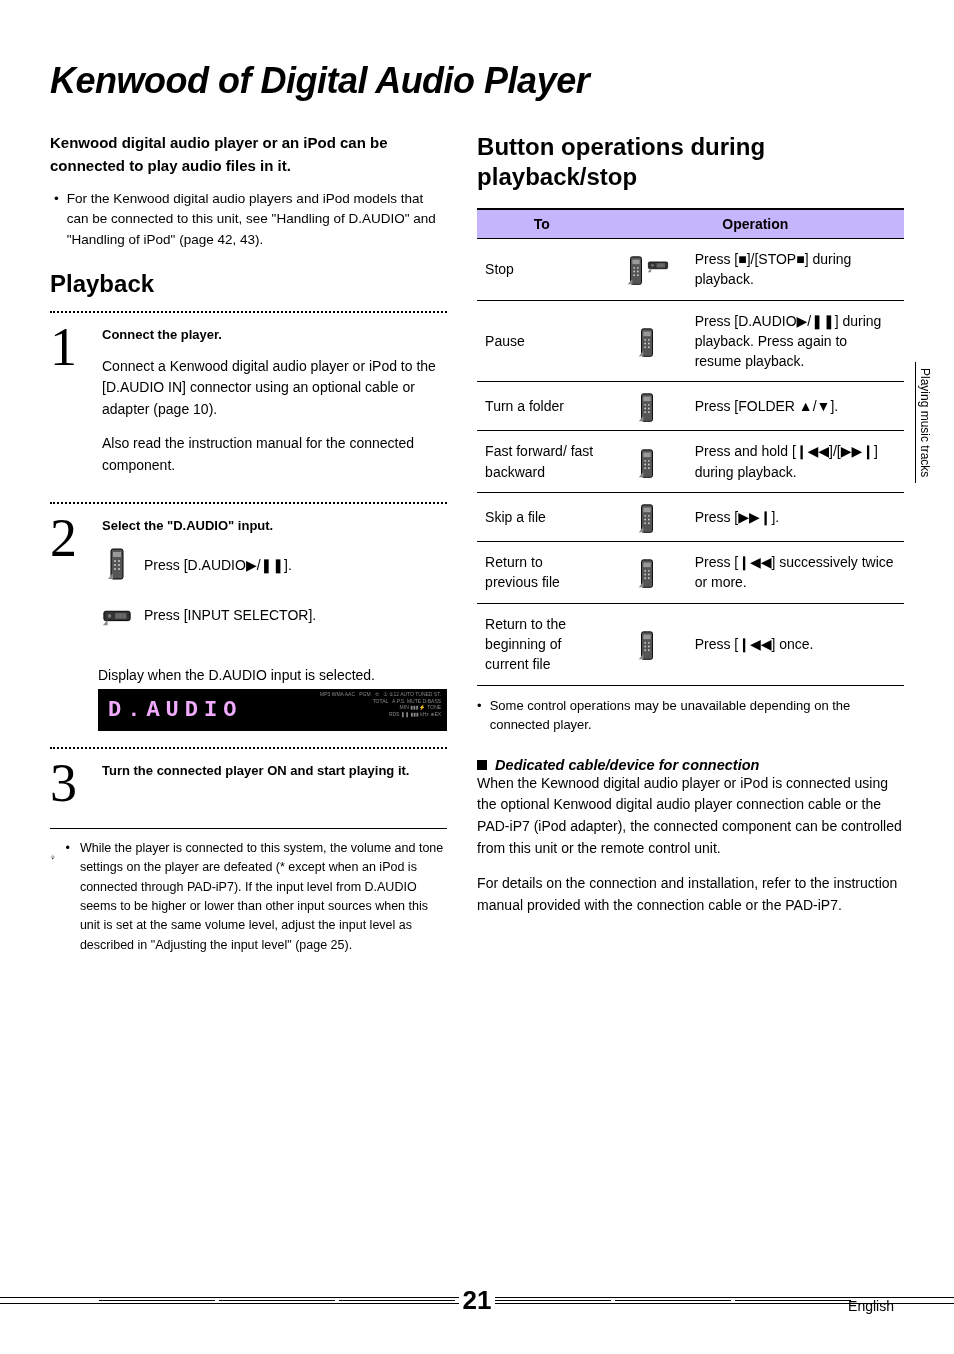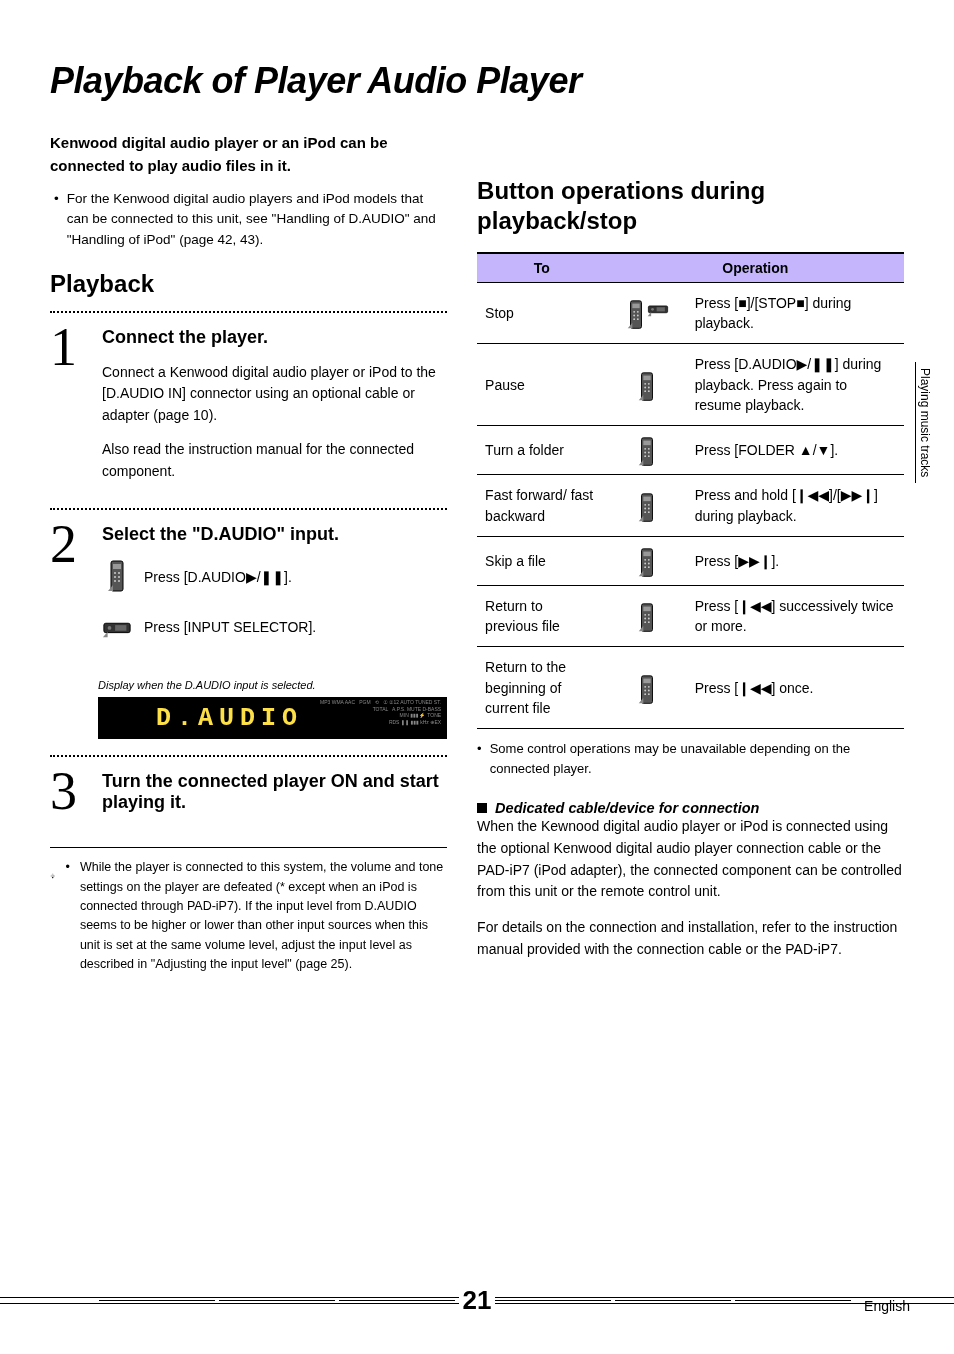--- a/index.html
+++ b/index.html
@@ -16,21 +16,20 @@
     font-size: 36px;
     font-weight: bold;
     font-style: italic;
     margin-bottom: 30px;
     letter-spacing: -0.5px;
   }
   .columns {
     display: flex;
     gap: 30px;
     position: relative;
-    align-items: flex-end;
   }
   .col-left { width: 400px; }
   .col-right { width: 430px; }
   .intro-bold {
     font-weight: bold;
     font-size: 15px;
     line-height: 1.5;
     margin-bottom: 12px;
   }
   .bullet-row {
@@ -61,60 +60,59 @@
   .step-num {
     font-size: 54px;
     font-weight: 300;
     line-height: 0.9;
     width: 40px;
     flex-shrink: 0;
     font-family: Georgia, serif;
   }
   .step-body { flex: 1; padding-top: 4px; }
   .step-title {
-    font-size: 18px;
+    font-size: 13px;
     font-weight: bold;
     margin-bottom: 14px;
   }
   .step-text {
     font-size: 14px;
     line-height: 1.55;
     margin-bottom: 12px;
   }
   .icon-line {
     display: flex;
     align-items: center;
     gap: 12px;
     margin-bottom: 14px;
     font-size: 14px;
   }
   .icon-remote, .icon-unit, .icon-bulb {
     width: 30px; height: 36px;
     display: flex; align-items: center; justify-content: center;
   }
   .icon-remote svg, .icon-unit svg, .icon-bulb svg { width: 100%; height: 100%; }
-  .display-caption { font-size: 11px; margin: 20px 0 6px 48px; font-style: italic; }
+  .display-caption { font-size: 14px; margin: 20px 0 6px 48px; }
   .display-panel {
     background: #000;
     color: #ddd;
     height: 42px;
     margin-left: 48px;
     margin-bottom: 16px;
     display: flex;
     align-items: center;
     padding: 0 10px;
     position: relative;
   }
   .display-text {
     font-family: "Courier New", monospace;
-    font-size: 25px;
+    font-size: 22px;
     letter-spacing: 6px;
     font-weight: bold;
-    color: #fde047;
-    margin-left: 48px;
+    color: #f0abfc;
   }
   .display-icons {
     position: absolute; right: 6px; top: 2px;
     font-size: 5px; color: #888; line-height: 1.3;
     text-align: right;
   }
   .tip-row {
     display: flex;
     gap: 10px;
     border-top: 1px solid #000;
@@ -198,21 +196,21 @@
   .footer-rule-group.left .seg-row { justify-content: flex-end; }
   .seg-row { display: flex; gap: 0; }
   .seg { height: 1px; background: #000; }
   .seg.long { width: 100%; }
   .seg.short { width: 120px; border-right: 4px solid #fff; }
   .page-num {
     font-size: 26px; font-weight: bold;
   }
   .footer-lang {
     position: absolute;
-    right: 44px;
+    right: 60px;
     bottom: 40px;
     font-size: 14px;
   }
   .inline-glyph { font-family: Arial, sans-serif; }
 </style>
 </head>
 <body>
 
 <svg width="0" height="0" style="position:absolute">
   <defs>
@@ -237,21 +235,21 @@
       <circle cx="12" cy="14" r="7" fill="none" stroke="#000" stroke-width="1" stroke-dasharray="2 2"></circle>
       <circle cx="12" cy="14" r="4" fill="none" stroke="#000" stroke-width="1.2"></circle>
       <rect x="10" y="19" width="4" height="4" fill="none" stroke="#000" stroke-width="1"></rect>
       <line x1="12" y1="3" x2="12" y2="6" stroke="#000"></line>
       <line x1="3" y1="14" x2="6" y2="14" stroke="#000"></line>
       <line x1="18" y1="14" x2="21" y2="14" stroke="#000"></line>
     </g>
   </defs>
 </svg>
 
-<h1 class="page-title">Playback of Player Audio Player</h1>
+<h1 class="page-title">Kenwood of Digital Audio Player</h1>
 
 <div class="columns">
 
   <div class="col-left">
     <p class="intro-bold">Kenwood digital audio player or an iPod can be connected to play audio files in it.</p>
     <div class="bullet-row">
       <span class="bullet-dot">•</span>
       <span>For the Kenwood digital audio players and iPod models that can be connected to this unit, see "Handling of D.AUDIO" and "Handling of iPod" (page 42, 43).</span>
     </div>
 

